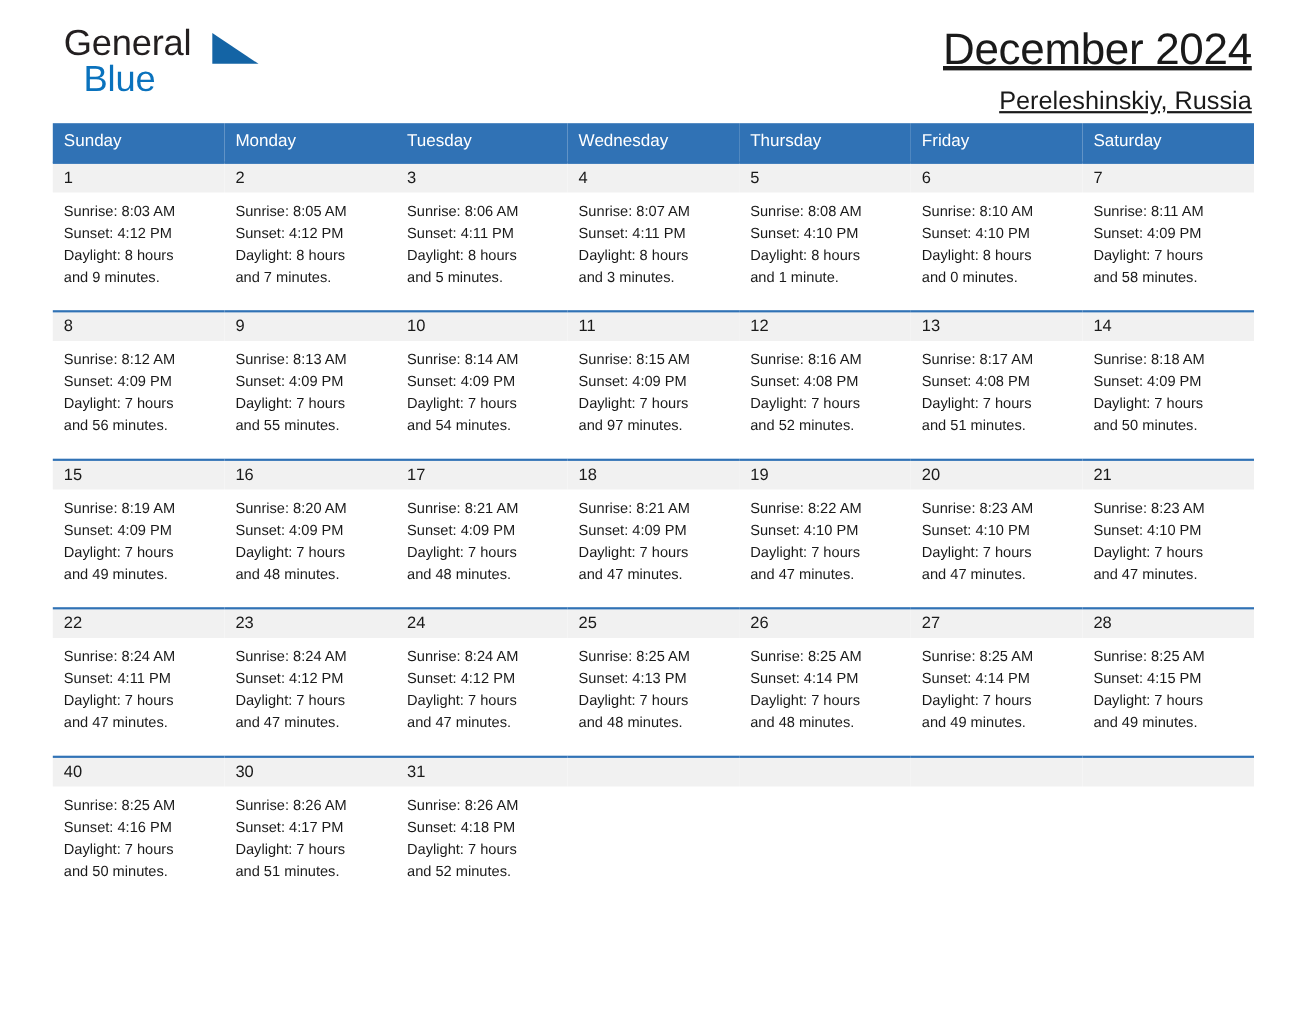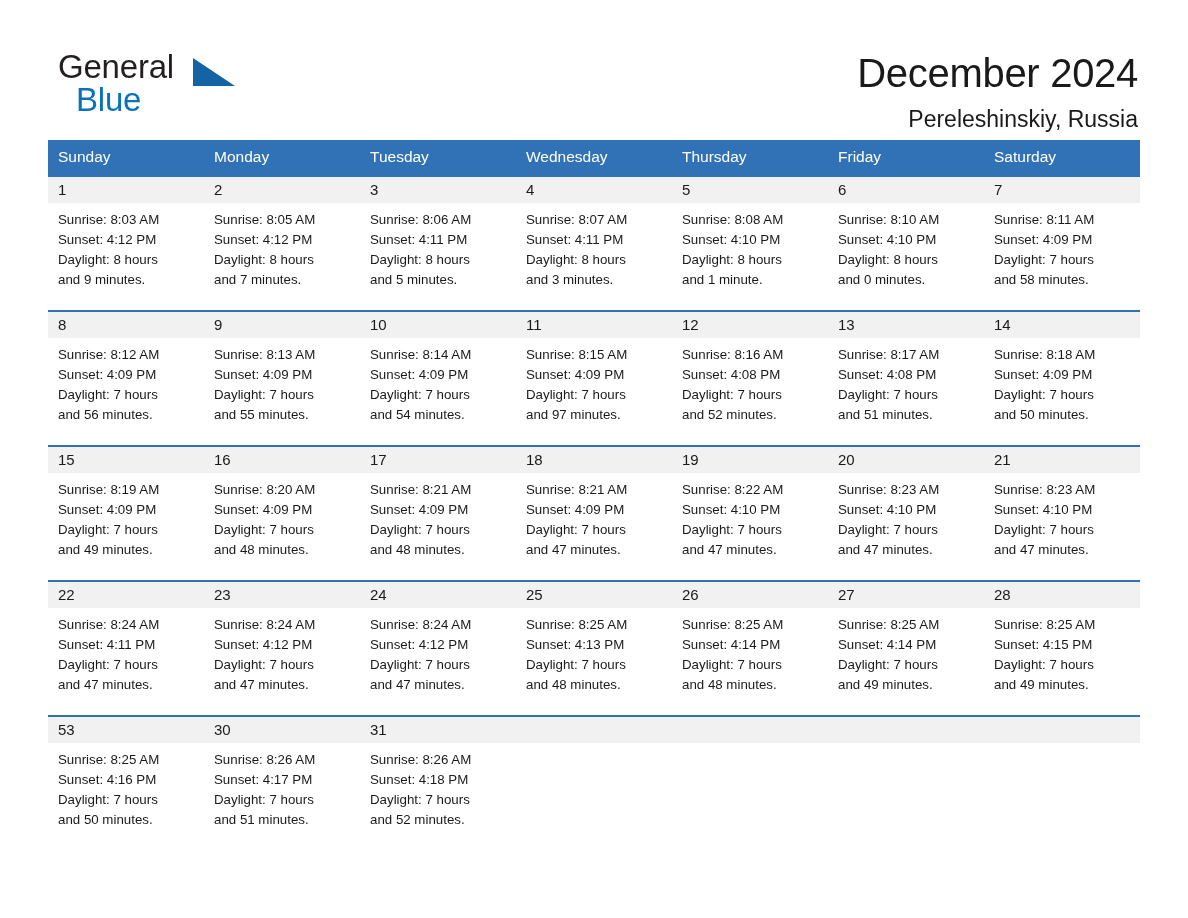--- a/index.html
+++ b/index.html
@@ -22,21 +22,20 @@
     padding: 0 48px;
   }
 
   
   .header {
     display: flex;
     align-items: flex-start;
     justify-content: space-between;
     padding-top: 20px;
     height: 112px;
-    margin-top: 28px;
   }
   .brand {
     position: relative;
     width: 200px;
     height: 72px;
     user-select: none;
   }
   .brand-general {
     position: absolute;
     left: 10px;
@@ -60,20 +59,21 @@
     left: 28px;
     top: 33px;
     font-size: 33px;
     line-height: 38px;
     color: #0a72bd;
     letter-spacing: -0.2px;
   }
   .title-block {
     text-align: right;
     padding-right: 2px;
+    text-decoration: underline;
   }
   .cal-title {
     font-size: 40px;
     line-height: 50px;
     font-weight: normal;
     color: #1a1a1a;
     margin: 0;
     letter-spacing: -0.3px;
   }
   .cal-subtitle {
@@ -428,21 +428,21 @@
             <div class="dayinfo">
               <div>Sunrise: 8:25 AM</div>
               <div>Sunset: 4:15 PM</div>
               <div>Daylight: 7 hours</div>
               <div>and 49 minutes.</div>
             </div>
           </td>
         </tr>
         <tr class="week">
           <td class="daycell">
-            <div class="daynum">53</div>
+            <div class="daynum">40</div>
             <div class="dayinfo">
               <div>Sunrise: 8:25 AM</div>
               <div>Sunset: 4:16 PM</div>
               <div>Daylight: 7 hours</div>
               <div>and 50 minutes.</div>
             </div>
           </td>
           <td class="daycell">
             <div class="daynum">30</div>
             <div class="dayinfo">

